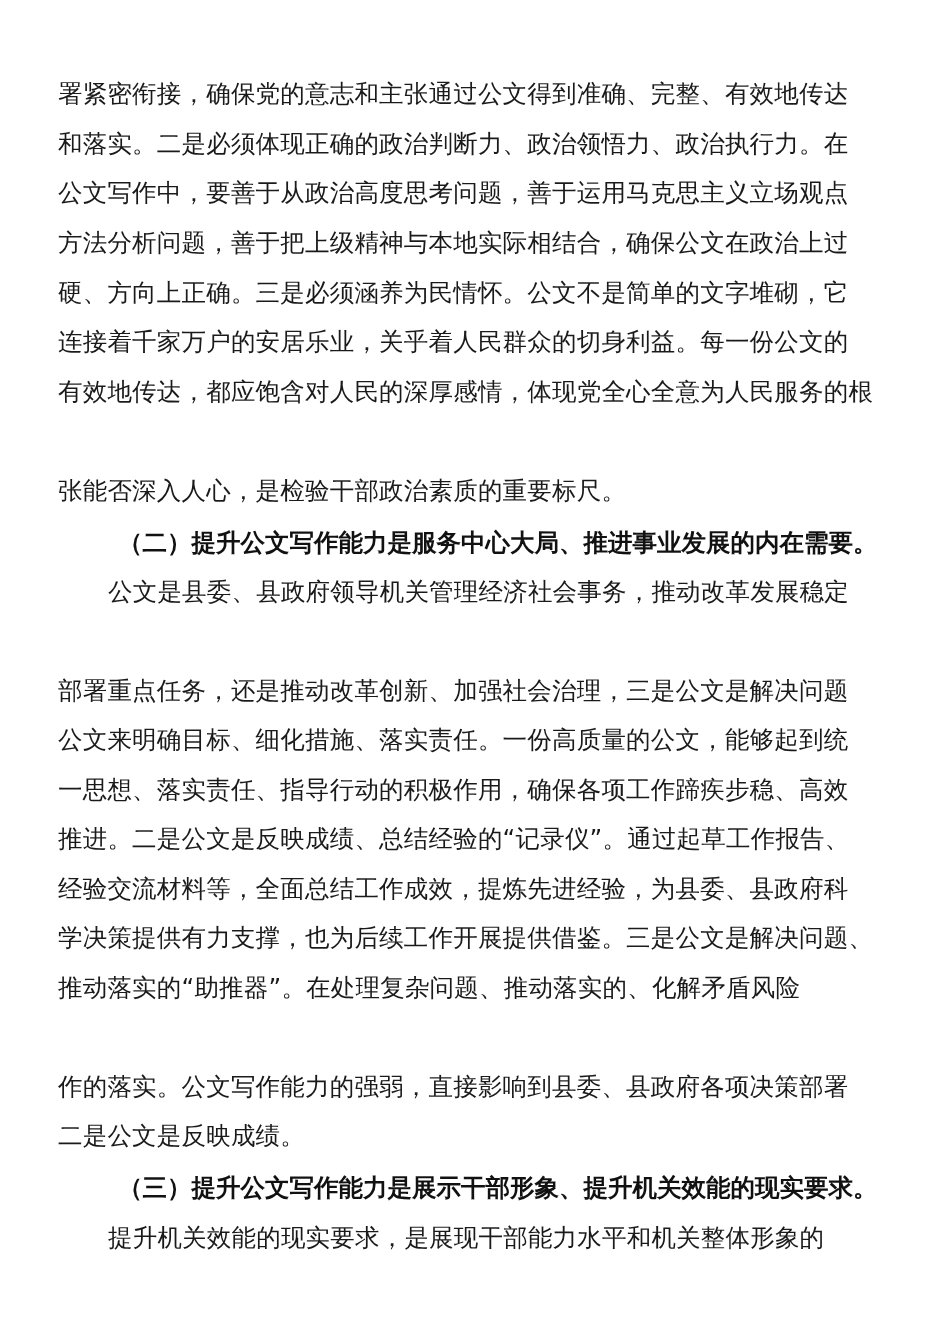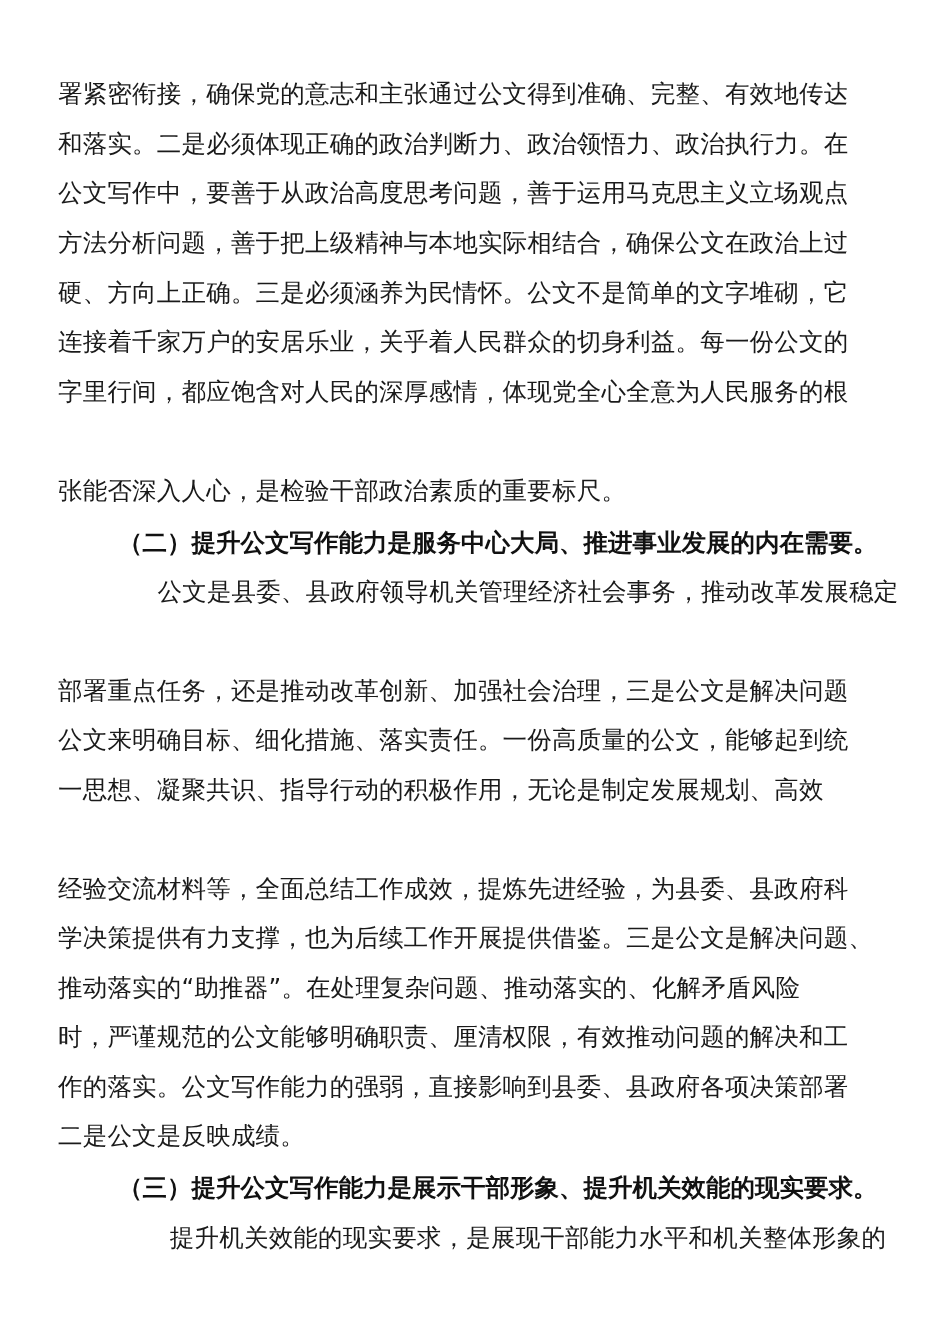--- a/index.html
+++ b/index.html
@@ -13,40 +13,40 @@
     width: 840px;
     height: 50px;
     line-height: 50px;
     font-family: "DejaVu Sans", "Liberation Sans", sans-serif;
     font-size: 24.5px;
     color: #1a1a1a;
     white-space: nowrap;
     letter-spacing: 0.2px;
   }
   .heading { font-weight: bold; left: 118px; color: #111; letter-spacing: 0; }
-  .indent { left: 108px; text-align: center; }
+  .indent { left: 108px; }
 </style>
 </head>
 <body>
 
 <div class="page">
   <div class="line" style="top:63px">署紧密衔接，确保党的意志和主张通过公文得到准确、完整、有效地传达</div>
   <div class="line" style="top:113px">和落实。二是必须体现正确的政治判断力、政治领悟力、政治执行力。在</div>
   <div class="line" style="top:162px">公文写作中，要善于从政治高度思考问题，善于运用马克思主义立场观点</div>
   <div class="line" style="top:212px">方法分析问题，善于把上级精神与本地实际相结合，确保公文在政治上过</div>
   <div class="line" style="top:262px">硬、方向上正确。三是必须涵养为民情怀。公文不是简单的文字堆砌，它</div>
   <div class="line" style="top:311px">连接着千家万户的安居乐业，关乎着人民群众的切身利益。每一份公文的</div>
-  <div class="line" style="top:361px">字里行间，都应饱含对人民的深厚感情，体现党全心全意为人民服务的根</div>
+  <div class="line" style="top:361px">有效地传达，都应饱含对人民的深厚感情，体现党全心全意为人民服务的根</div>
   <div class="line" style="top:460px">张能否深入人心，是检验干部政治素质的重要标尺。</div>
   <div class="line heading" style="top:512px">（二）提升公文写作能力是服务中心大局、推进事业发展的内在需要。</div>
   <div class="line indent" style="top:561px">公文是县委、县政府领导机关管理经济社会事务，推动改革发展稳定</div>
   <div class="line" style="top:660px">部署重点任务，还是推动改革创新、加强社会治理，三是公文是解决问题</div>
   <div class="line" style="top:709px">公文来明确目标、细化措施、落实责任。一份高质量的公文，能够起到统</div>
-  <div class="line" style="top:759px">一思想、凝聚共识、指导行动的积极作用，无论是制定发展规划、高效</div>
+  <div class="line" style="top:759px">一思想、落实责任、指导行动的积极作用，确保各项工作蹄疾步稳、高效</div>
+  <div class="line" style="top:808px">推进。二是公文是反映成绩、总结经验的“记录仪”。通过起草工作报告、</div>
   <div class="line" style="top:858px">经验交流材料等，全面总结工作成效，提炼先进经验，为县委、县政府科</div>
   <div class="line" style="top:907px">学决策提供有力支撑，也为后续工作开展提供借鉴。三是公文是解决问题、</div>
   <div class="line" style="top:957px">推动落实的“助推器”。在处理复杂问题、推动落实的、化解矛盾风险</div>
-  <div class="line" style="top:1006px">时，严谨规范的公文能够明确职责、厘清权限，有效推动问题的解决和工</div>
   <div class="line" style="top:1056px">作的落实。公文写作能力的强弱，直接影响到县委、县政府各项决策部署</div>
   <div class="line" style="top:1105px">二是公文是反映成绩。</div>
   <div class="line heading" style="top:1157px">（三）提升公文写作能力是展示干部形象、提升机关效能的现实要求。</div>
   <div class="line indent" style="top:1207px">提升机关效能的现实要求，是展现干部能力水平和机关整体形象的</div>
 </div>
 
 </body></html>

